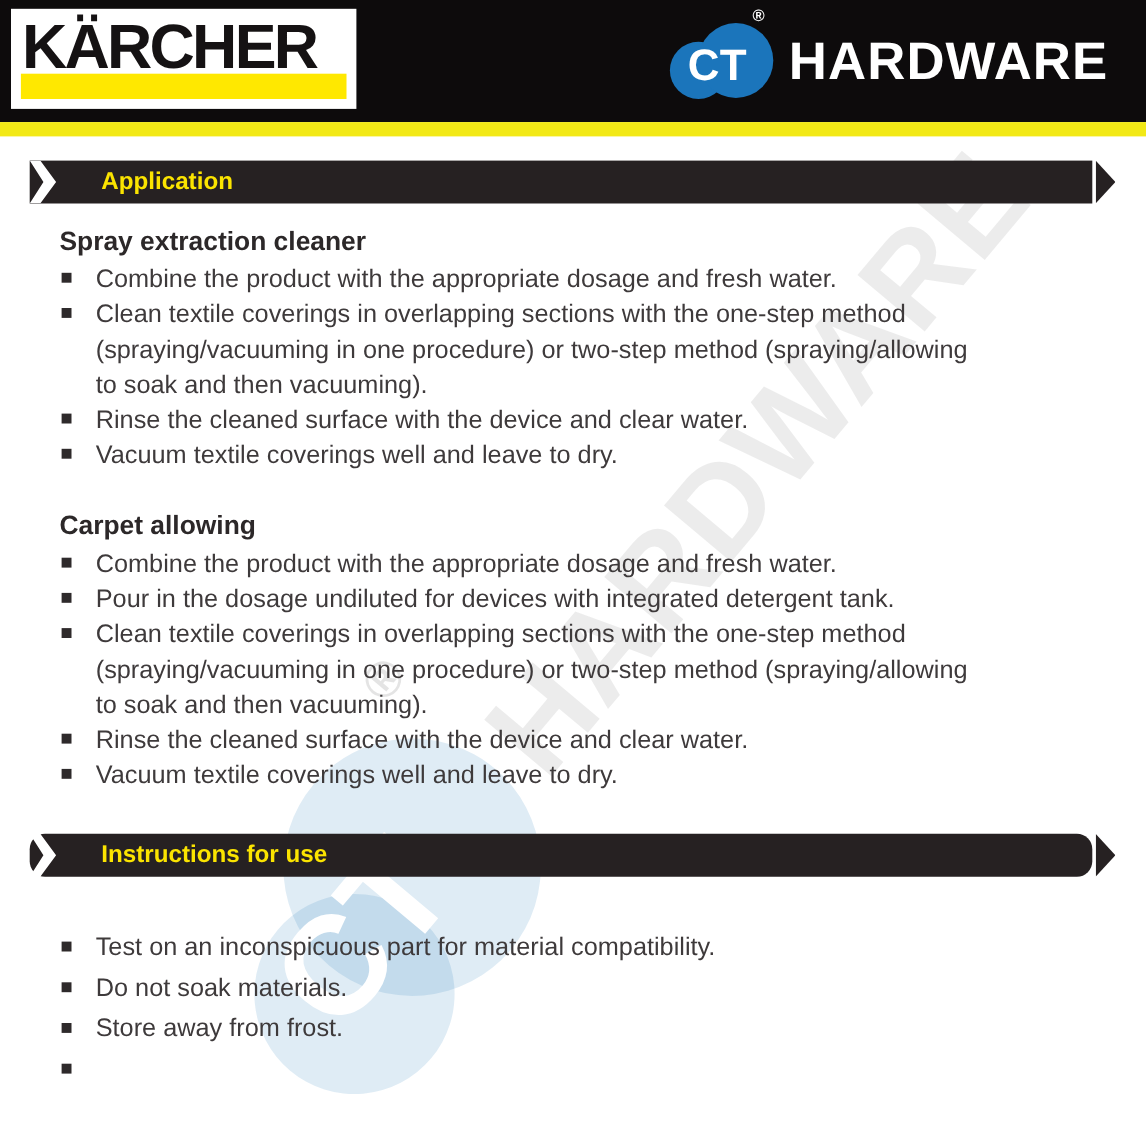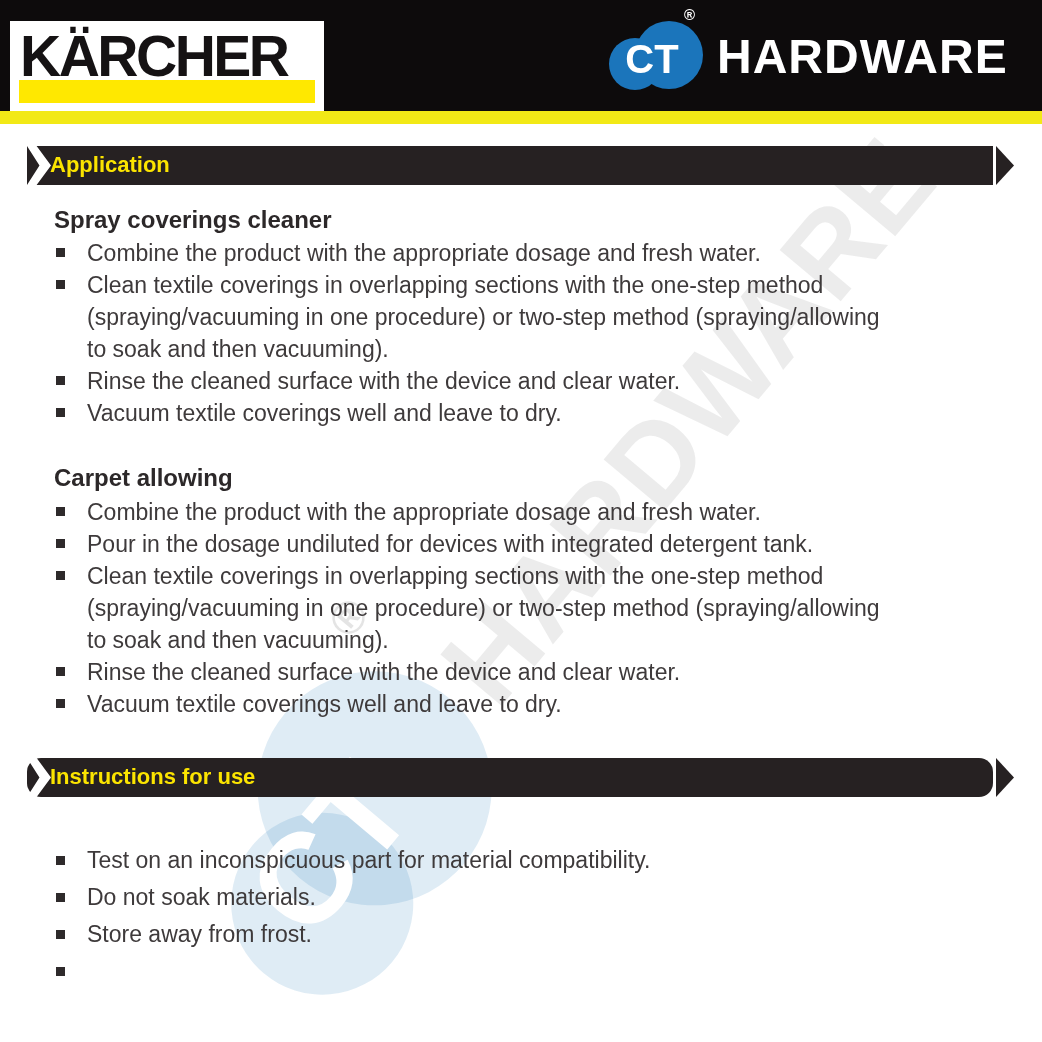--- a/index.html
+++ b/index.html
@@ -12,21 +12,21 @@
     width:1042px; height:1042px;
   }
   .page { position:absolute; inset:0; }
 
   
   .header {
     position:absolute; left:0; top:0; width:1042px; height:111px;
     background:#0d0b0c; z-index:3;
   }
   .karcher-box {
-    position:absolute; left:10px; top:21px; width:314px; height:91px;
+    position:absolute; left:10px; top:8px; width:314px; height:91px;
     background:#ffffff;
   }
   .karcher-text {
     position:absolute; left:10px; top:2px;
     font-size:57px; font-weight:800; letter-spacing:-2.5px; color:#151213;
   }
   .karcher-bar {
     position:absolute; left:9px; right:9px; bottom:9px; height:23px;
     background:#ffe800;
   }
@@ -84,21 +84,21 @@
     background:#ffffff;
     clip-path:polygon(0 0, 40% 0, 100% 50%, 40% 100%, 0 100%, 52% 50%);
   }
   .banner-arrow {
     position:absolute; right:-21px; top:0; width:18px; height:100%;
     background:#262122;
     clip-path:polygon(0 0, 100% 50%, 0 100%);
   }
   .banner-label {
     display:block; padding-left:23px; line-height:38px;
-    font-size:22px; font-weight:700; color:#fbe400;
+    font-size:22px; font-weight:700; color:#fbe400;margin-left:42px;
   }
 
   
   .content { position:absolute; inset:0; z-index:2; }
   .sec-heading {
     position:absolute; left:54px;
     font-size:24px; font-weight:700; color:#2c2829; white-space:nowrap;
   }
   .heading-1 { top:206px; }
   .heading-2 { top:464px; }
@@ -152,21 +152,21 @@
   <div class="yellow-strip"></div>
 
   <div class="content">
 
     <div class="banner banner-1">
       <span class="banner-notch"></span>
       <span class="banner-label">Application</span>
       <span class="banner-arrow"></span>
     </div>
 
-    <div class="sec-heading heading-1">Spray coverings cleaner</div>
+    <div class="sec-heading heading-1">Spray extraction cleaner</div>
     <ul class="blist lh32 list-1">
         <li>
           <span class="sq"></span>
           <div class="bl">
             <div class="line">Combine the product with the appropriate dosage and fresh water.</div>
           </div>
         </li>
         <li>
           <span class="sq"></span>
           <div class="bl">

